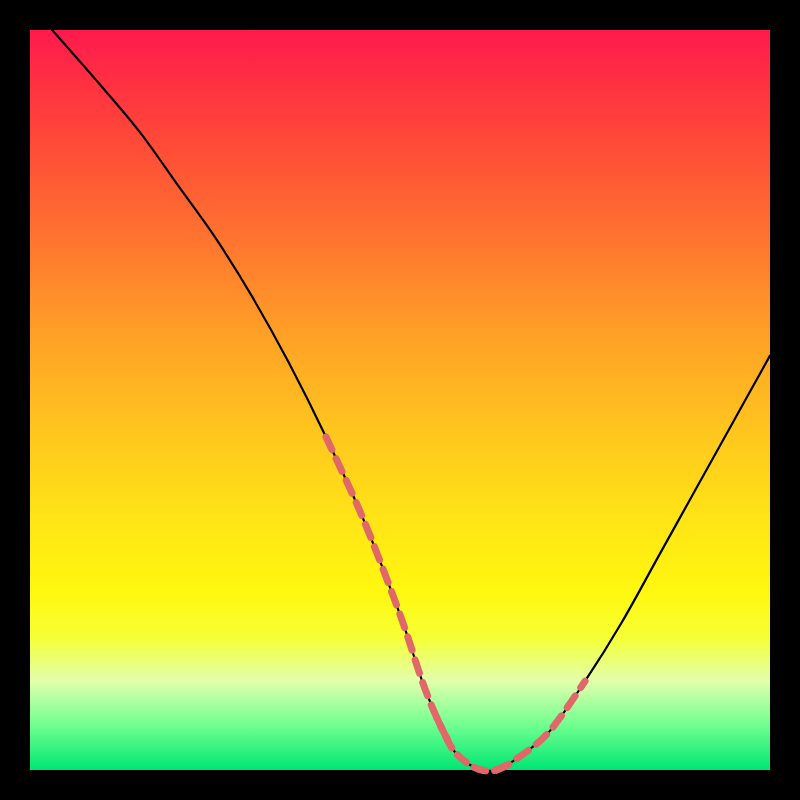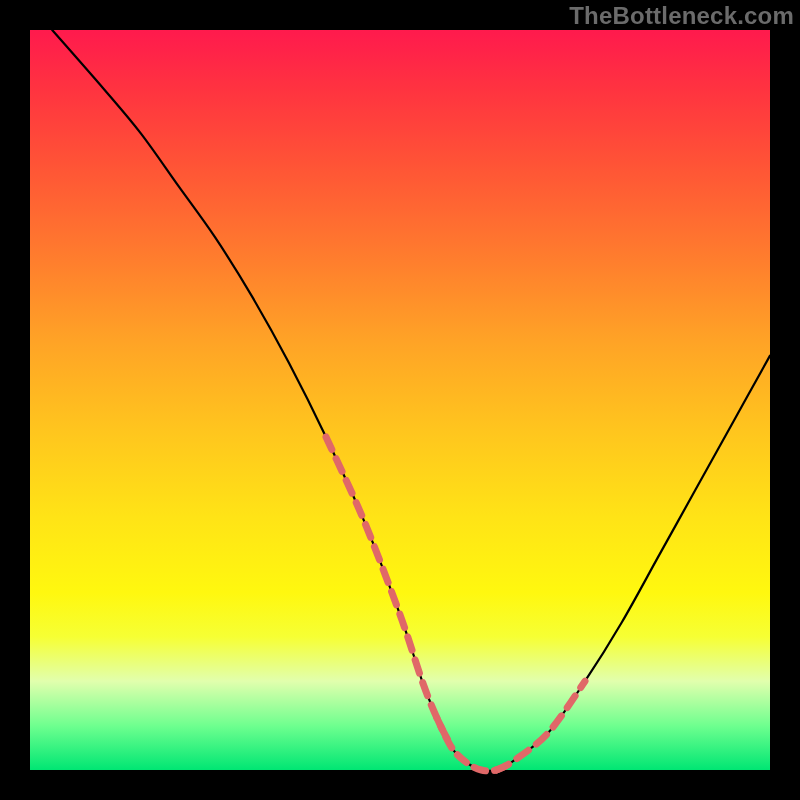--- a/index.html
+++ b/index.html
@@ -64,14 +64,13 @@
 <div class="frame">
   <div class="plot"></div>
 
   <svg class="curve" viewBox="0 0 740 740" preserveAspectRatio="none">
     <path id="mainCurve" fill="none" stroke="#000" stroke-width="2.2" stroke-linecap="round" stroke-linejoin="round" d="M 22.2,0 C 30.833333333333332,9.866666666666655 59.2,41.933333333333266 74,59.19999999999993 C 88.8,76.4666666666666 98.66666666666667,87.56666666666668 111,103.60000000000002 C 123.33333333333333,119.63333333333337 135.66666666666666,138.1333333333333 148,155.39999999999998 C 160.33333333333334,172.66666666666666 172.66666666666666,188.70000000000005 185,207.20000000000005 C 197.33333333333334,225.70000000000005 209.66666666666666,245.43333333333334 222,266.4 C 234.33333333333334,287.3666666666666 246.66666666666666,309.5666666666666 259,332.99999999999994 C 271.3333333333333,356.4333333333333 283.6666666666667,381.1 296,407 C 308.3333333333333,432.9 320.6666666666667,458.79999999999995 333,488.4 C 345.3333333333333,518 360.1333333333333,557.4666666666667 370,584.6 C 379.8666666666667,611.7333333333333 386.03333333333336,633.9333333333334 392.20000000000005,651.2 C 398.36666666666673,668.4666666666667 402.0666666666667,677.1 407.00000000000006,688.2 C 411.9333333333334,699.3000000000001 416.8666666666666,710.4 421.79999999999995,717.8 C 426.7333333333333,725.1999999999999 431.66666666666663,728.9 436.59999999999997,732.6 C 441.5333333333333,736.3000000000001 446.46666666666664,738.7666666666667 451.4,740 C 456.3333333333333,741.2333333333333 461.26666666666665,741.2333333333333 466.2,740 C 471.1333333333333,738.7666666666667 472.3666666666667,738.7666666666667 481,732.6 C 489.6333333333333,726.4333333333334 505.6666666666667,716.5666666666666 518,703 C 530.3333333333334,689.4333333333334 542.6666666666666,669.7 555,651.2 C 567.3333333333334,632.7 579.6666666666666,612.9666666666667 592,592 C 604.3333333333334,571.0333333333333 616.6666666666666,547.6 629,525.4 C 641.3333333333334,503.2 653.6666666666666,481 666,458.8 C 678.3333333333334,436.6 690.6666666666666,414.40000000000003 703,392.20000000000005 C 715.3333333333334,370.00000000000006 733.8333333333334,336.7 740,325.59999999999997"></path>
     <path id="dashLeft" fill="none" stroke="#e06868" stroke-width="7" stroke-linecap="round" stroke-dasharray="14 10" d="M 296,407 C 302.1666666666667,420.56666666666666 320.6666666666667,458.79999999999995 333,488.4 C 345.3333333333333,518 360.1333333333333,557.4666666666667 370,584.6 C 379.8666666666667,611.7333333333333 386.03333333333336,633.9333333333334 392.20000000000005,651.2 C 398.36666666666673,668.4666666666667 402.0666666666667,677.1 407.00000000000006,688.2 C 411.9333333333334,699.3000000000001 419.3333333333333,712.8666666666667 421.79999999999995,717.8"></path>
     <path id="dashBottom" fill="none" stroke="#e06868" stroke-width="7" stroke-linecap="round" stroke-dasharray="12 9" d="M 407.00000000000006,688.2 C 409.4666666666667,693.1333333333333 416.8666666666666,710.4 421.79999999999995,717.8 C 426.7333333333333,725.1999999999999 431.66666666666663,728.9 436.59999999999997,732.6 C 441.5333333333333,736.3000000000001 446.46666666666664,738.7666666666667 451.4,740 C 456.3333333333333,741.2333333333333 461.26666666666665,741.2333333333333 466.2,740 C 471.1333333333333,738.7666666666667 478.5333333333333,733.8333333333334 481,732.6"></path>
     <path id="dashRight" fill="none" stroke="#e06868" stroke-width="7" stroke-linecap="round" stroke-dasharray="14 10" d="M 466.2,740 C 468.66666666666663,738.7666666666667 472.3666666666667,738.7666666666667 481,732.6 C 489.6333333333333,726.4333333333334 505.6666666666667,716.5666666666666 518,703 C 530.3333333333334,689.4333333333334 548.8333333333334,659.8333333333334 555,651.2"></path>
   </svg>
 
-  <div class="watermark">TheBottleneck.com</div>
 </div>
 
 </body></html>

